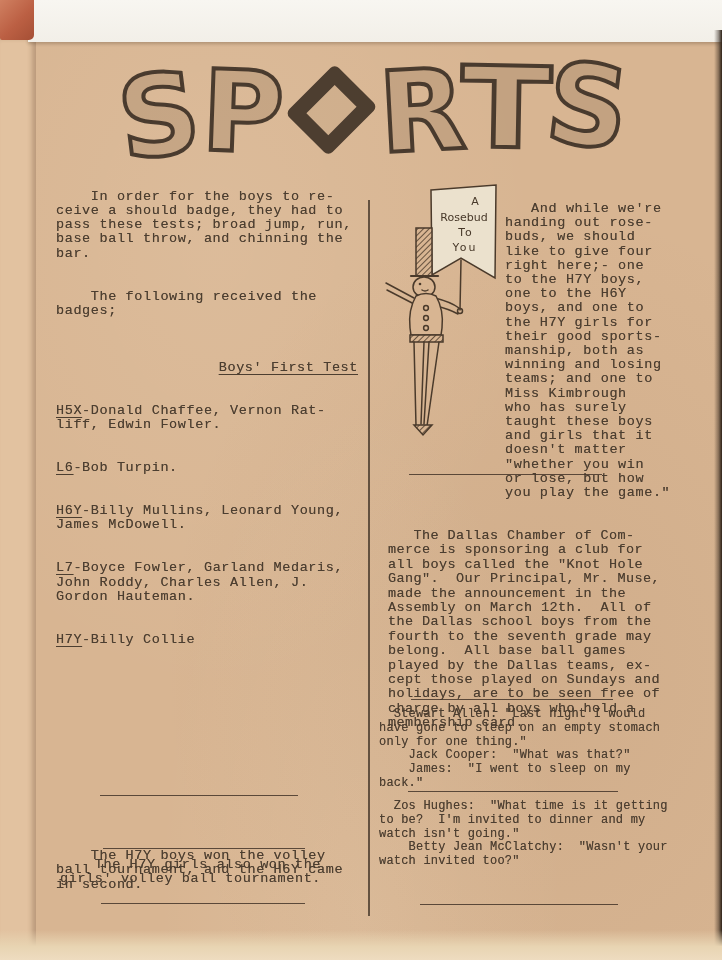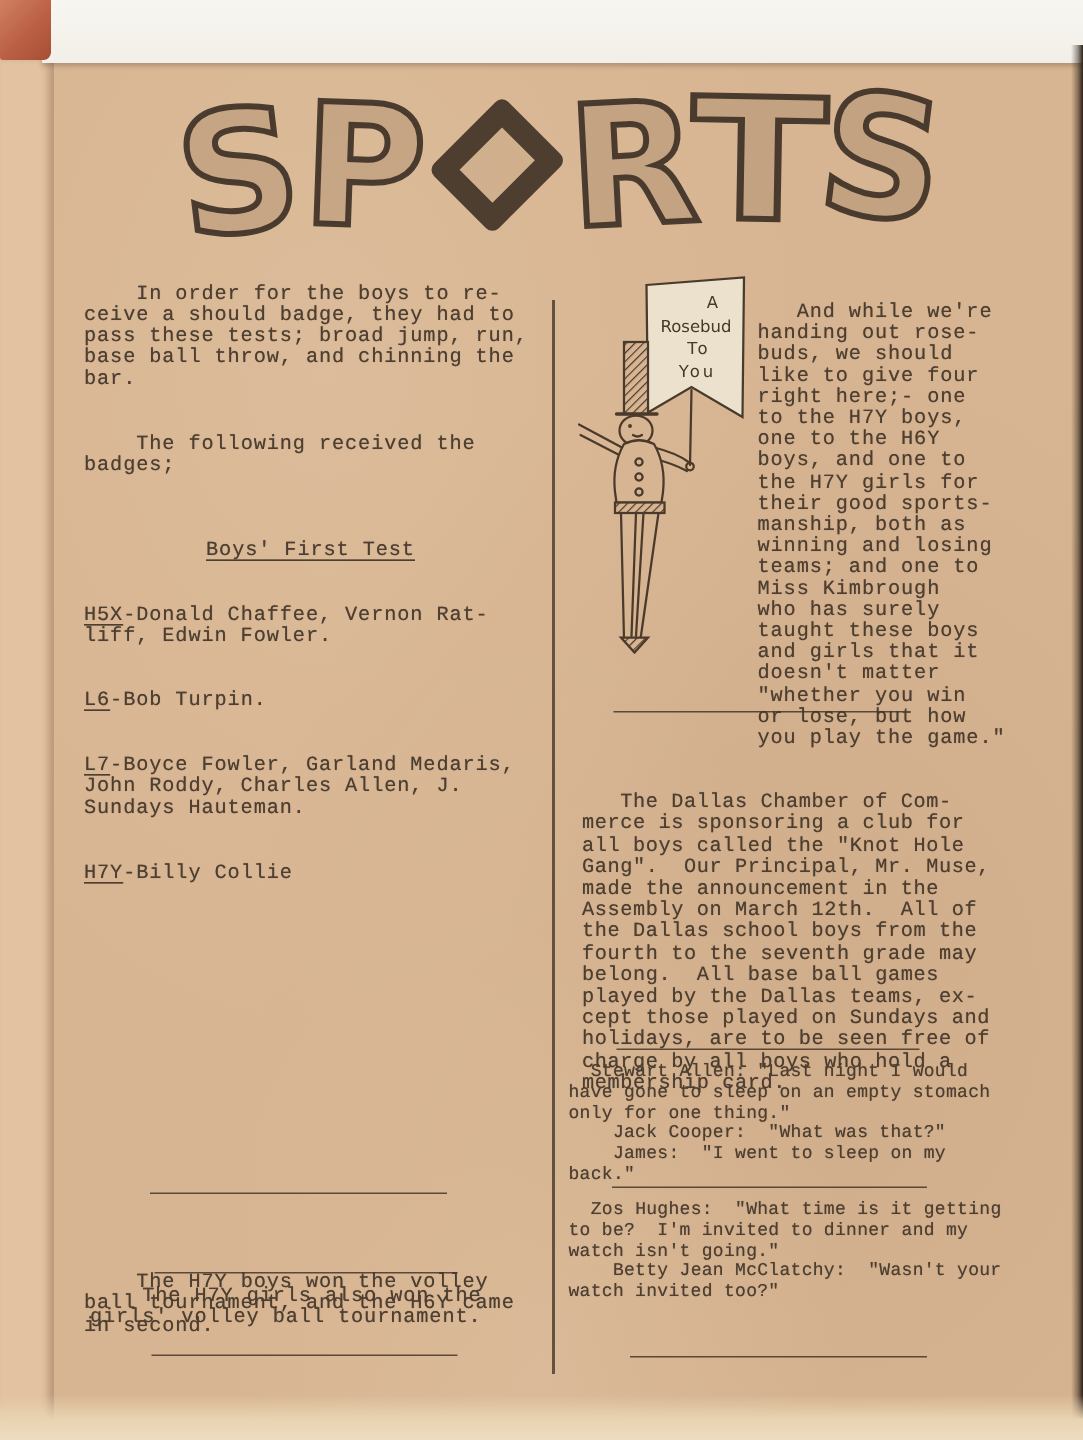--- a/index.html
+++ b/index.html
@@ -41,21 +41,21 @@
     transform:rotate(45deg);border-radius:6px;}
   
   .txt{position:absolute;white-space:pre-wrap;color:#4c3e30;
     text-shadow:0 0 0.5px rgba(76,62,48,0.65);
     font-family:"Liberation Mono",monospace;}
   .sz-main{font-size:13.5px;line-height:14.3px;letter-spacing:0.6px;}
   .sz-knot{font-size:13.5px;line-height:14.4px;letter-spacing:0.4px;}
   .sz-joke{font-size:12px;line-height:13.8px;letter-spacing:0.2px;}
   .col-left{left:56px;top:161px;width:302px;}
   .para{white-space:pre-wrap;}
-  .heading{text-align:center;white-space:pre-wrap;}
+  .heading{text-align:right;white-space:pre-wrap;}
   .u{text-decoration:underline;text-decoration-thickness:1.3px;text-underline-offset:2.5px;}
   .entry{white-space:pre-wrap;}
   .rule{position:absolute;height:0;border-top:1.6px solid rgba(68,53,41,0.85);}
   .vdivider{position:absolute;left:368px;top:200px;width:2px;height:716px;
     background:rgba(66,52,40,0.78);}
 </style>
 </head>
 <body>
 
 <div class="page">
@@ -83,23 +83,25 @@
 pass these tests; broad jump, run,
 base ball throw, and chinning the
 bar.</div>
     <div class="para">    The following received the
 badges;</div>
 
     <div class="heading"><span class="u">Boys' First Test</span></div>
     <div class="entry"><span class="u">H5X</span><span>-Donald Chaffee, Vernon Rat-
 liff, Edwin Fowler.</span></div>
     <div class="entry"><span class="u">L6</span><span>-Bob Turpin.</span></div>
+    <div class="entry"><span class="u">H6Y</span><span>-Billy Mullins, Leonard Young,
+James McDowell.</span></div>
     <div class="entry"><span class="u">L7</span><span>-Boyce Fowler, Garland Medaris,
 John Roddy, Charles Allen, J.
-Sundays Hauteman.</span></div>
+Gordon Hauteman.</span></div>
     <div class="entry"><span class="u">H7Y</span><span>-Billy Collie</span></div>
 
     
     
     
     
     
     
 
     

